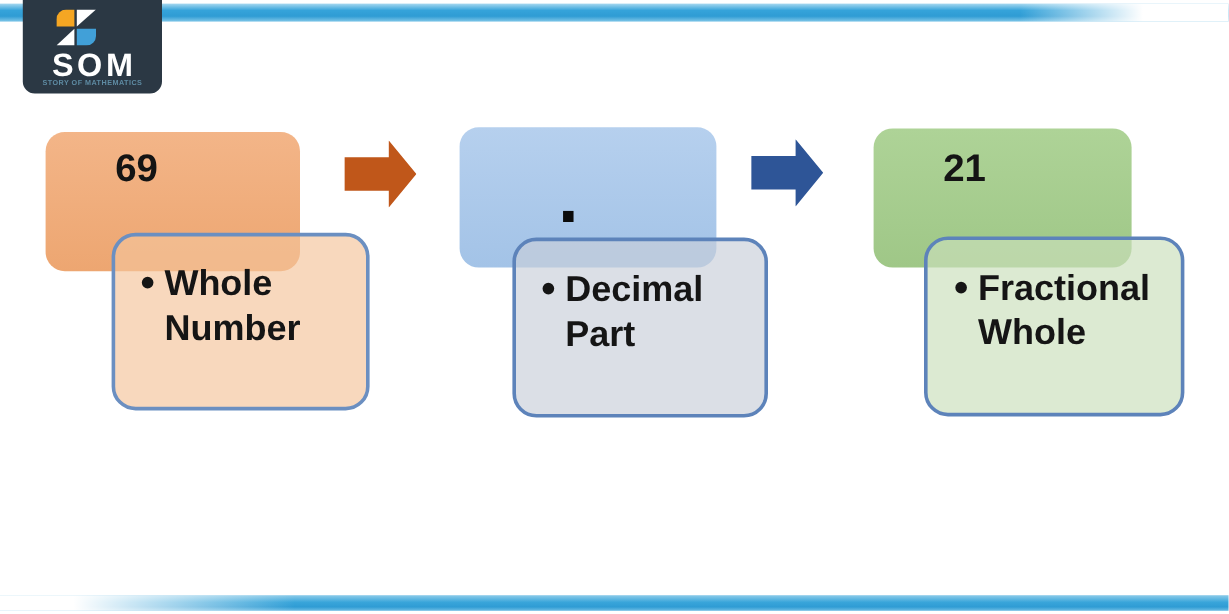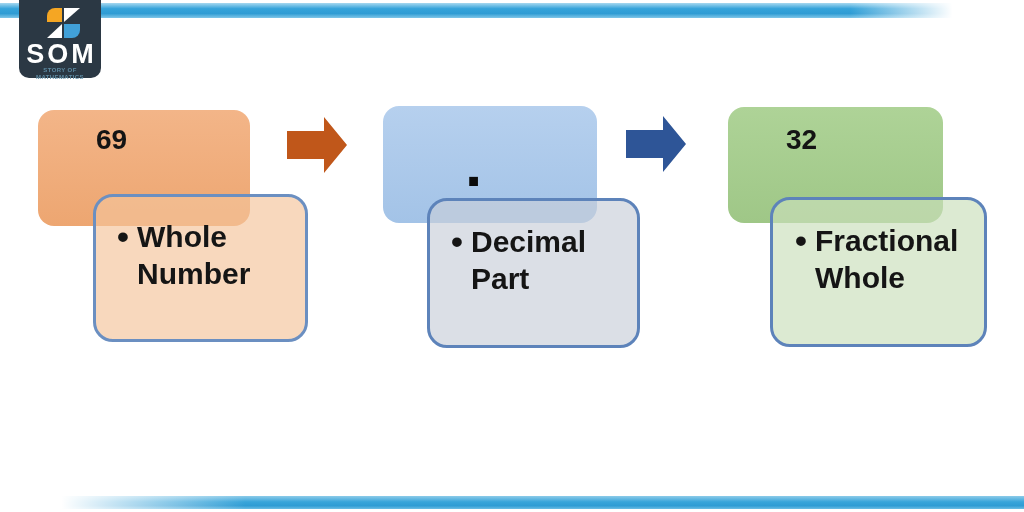--- a/index.html
+++ b/index.html
@@ -23,21 +23,21 @@
   }
   .bottom-bar {
     position: absolute; left: 0; top: 496px; width: 1024px; height: 13px;
     background:
       linear-gradient(to left, rgba(255,255,255,0) 0%, rgba(255,255,255,0) 76%, #ffffff 94%),
       linear-gradient(to bottom, #8ccbe9 0%, #39a5da 45%, #2f9cd4 75%, #6dbde4 100%);
   }
 
   
   .logo {
-    position: absolute; left: 19px; top: 0; width: 82px; height: 78px;
+    position: absolute; left: 19px; top: 0; width: 116px; height: 78px;
     background: #2b3844;
     border-radius: 0 0 10px 10px;
     z-index: 10;
     text-decoration: underline;
   }
   .logo-icon { position: absolute; left: 28px; top: 8px; }
   .logo-text {
     position: absolute; left: 0; top: 42px; width: 100%;
     text-align: center; color: #ffffff;
     font-size: 27px; font-weight: bold; letter-spacing: 3px;
@@ -58,21 +58,21 @@
   }
   .value-box.s1 { left: 38px;  top: 110px; width: 212px; height: 116px;
     background: linear-gradient(to bottom, #f3b588 0%, #eda671 100%); }
   .value-box.s2 { left: 383px; top: 106px; width: 214px; height: 117px;
     background: linear-gradient(to bottom, #b6d0ee 0%, #a3c3e7 100%); }
   .value-box.s3 { left: 728px; top: 107px; width: 215px; height: 116px;
     background: linear-gradient(to bottom, #aed397 0%, #9fc787 100%); }
 
   .value-num {
     position: absolute;
-    font-size: 28px; font-weight: bold; color: #141414;
+    font-size: 32px; font-weight: bold; color: #141414;
     line-height: 40px; z-index: 2;
   }
   .value-num.n1 { left: 96px;  top: 120px; }
   .value-num.n3 { left: 786px; top: 120px; }
 
   .decimal-dot {
     position: absolute; left: 465px; top: 130px;
     font-size: 62px; font-weight: bold; color: #0b0b0b;
     line-height: 70px; z-index: 2;
   }
@@ -143,19 +143,19 @@
   <div class="label-box s2">
     <span class="bullet">•</span>
     <span class="label-text">Decimal Part</span>
   </div>
 
   <svg class="arrow a2" width="60" height="56" viewBox="0 0 60 56">
     <polygon points="0,14 37,14 37,0 60,28 37,56 37,42 0,42" fill="#2e5597"></polygon>
   </svg>
 
   <div class="value-box s3"></div>
-  <div class="value-num n3">32</div>
+  <div class="value-num n3">21</div>
   <div class="label-box s3">
     <span class="bullet">•</span>
     <span class="label-text">Fractional Whole</span>
   </div>
 
 </div>
 
 </body></html>

